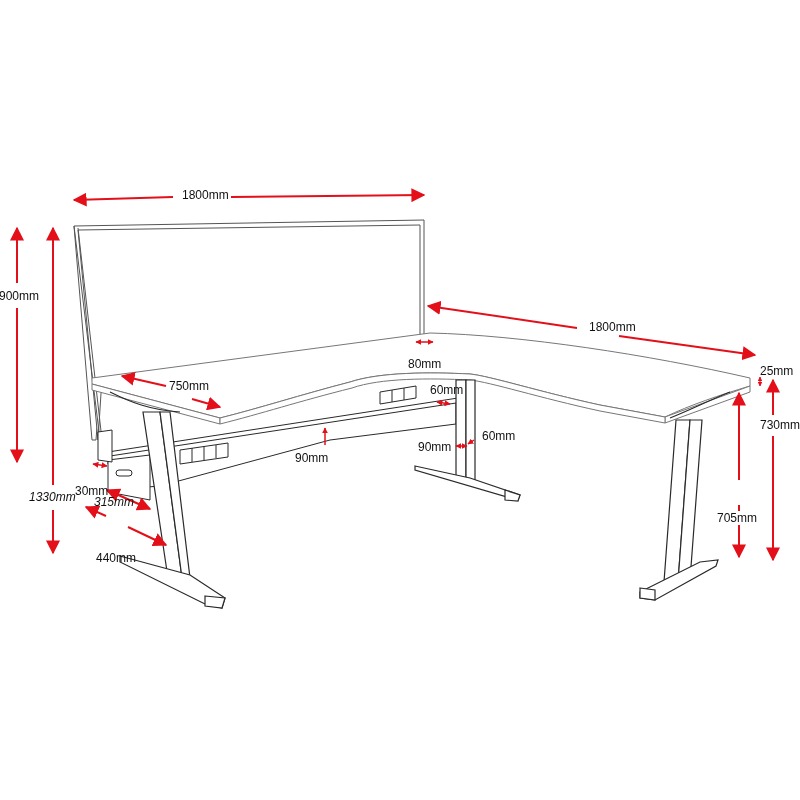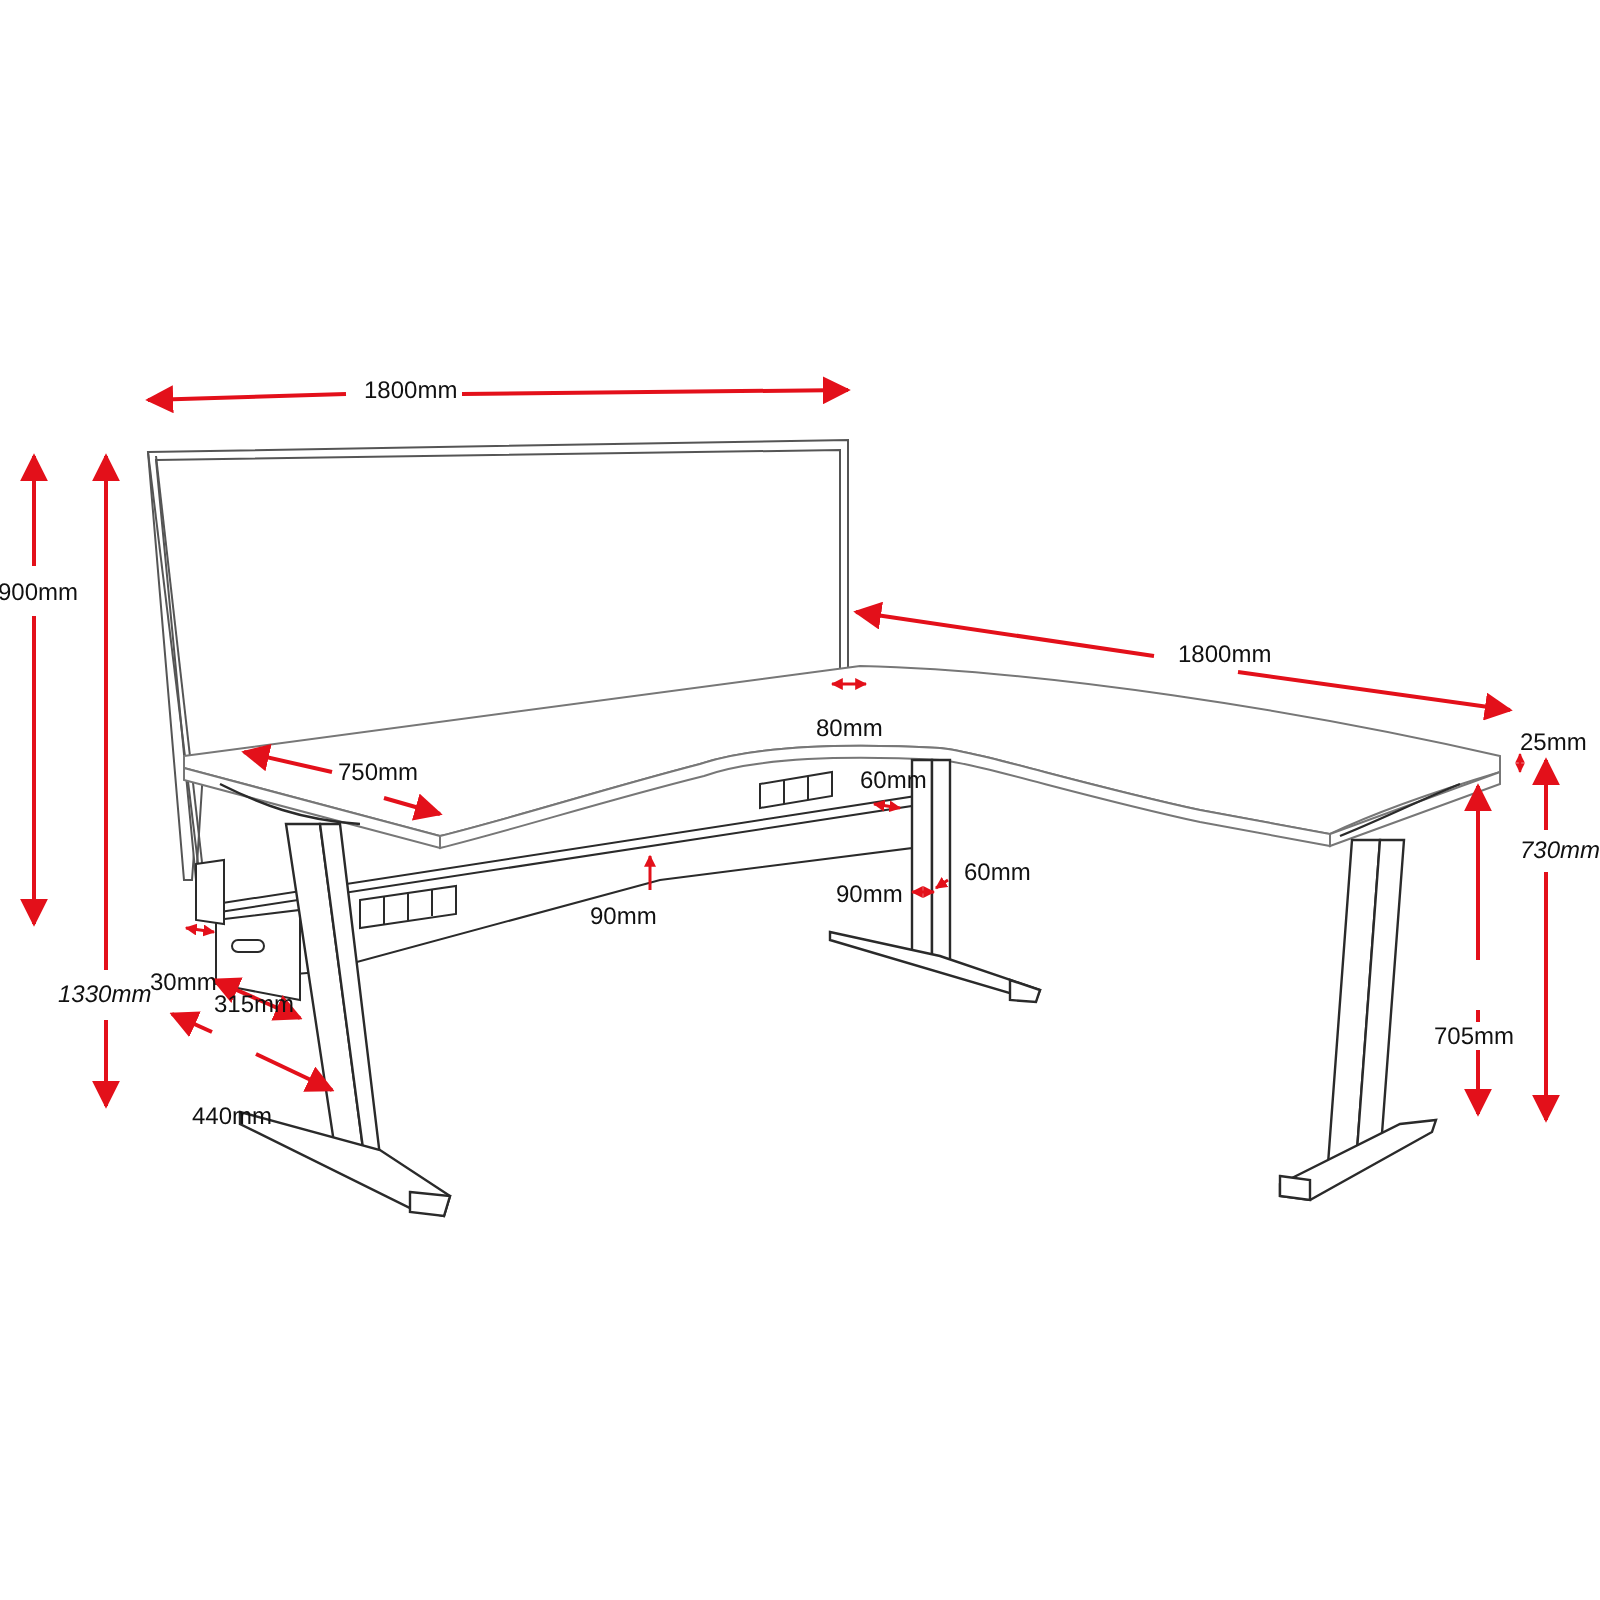--- a/index.html
+++ b/index.html
@@ -103,22 +103,22 @@
 </svg>
 
 
 <span class="lbl" style="left:181px;top:188px;">1800mm</span>
 <span class="lbl" style="left:-2px;top:289px;">900mm</span>
 <span class="lbl" style="left:28px;top:490px;font-style:italic;">1330mm</span>
 <span class="lbl" style="left:588px;top:320px;">1800mm</span>
 <span class="lbl nobg" style="left:407px;top:357px;">80mm</span>
 <span class="lbl nobg" style="left:168px;top:379px;">750mm</span>
 <span class="lbl nobg" style="left:759px;top:364px;">25mm</span>
-<span class="lbl" style="left:759px;top:418px;font-style:italic;">730mm</span>
+<span class="lbl" style="left:759px;top:418px;">730mm</span>
 <span class="lbl" style="left:716px;top:511px;">705mm</span>
 <span class="lbl nobg" style="left:294px;top:451px;">90mm</span>
 <span class="lbl nobg" style="left:429px;top:383px;">60mm</span>
 <span class="lbl nobg" style="left:481px;top:429px;">60mm</span>
 <span class="lbl nobg" style="left:417px;top:440px;">90mm</span>
 <span class="lbl nobg" style="left:74px;top:484px;">30mm</span>
-<span class="lbl nobg" style="left:106px;top:495px;">315mm</span>
+<span class="lbl nobg" style="left:93px;top:495px;font-style:italic;">315mm</span>
 <span class="lbl nobg" style="left:95px;top:515px;margin-top:36px;">440mm</span>
 </div>
 
 </body></html>

